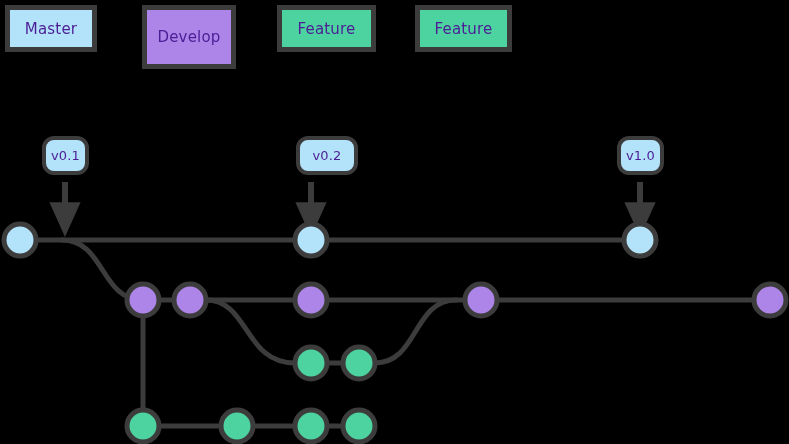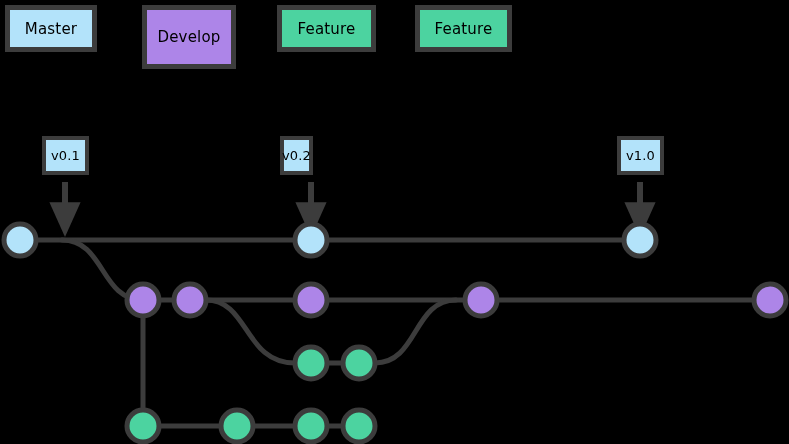--- a/index.html
+++ b/index.html
@@ -27,31 +27,32 @@
     width: 789px;
     height: 444px;
   }
   .legend-box, .tag-box {
     position: absolute;
     box-sizing: border-box;
     display: flex;
     align-items: center;
     justify-content: center;
     border: 5px solid #3c3c3c;
-    color: #000000;
+    color: #4c1d95;
     font-weight: 400;
     letter-spacing: 0.2px;
     user-select: none;
   }
   .legend-box {
     font-size: 15px;
   }
   .tag-box {
     font-size: 13px;
     border-width: 4px;
+    border-radius: 12px;
   }
 </style>
 </head>
 <body>
 
 <div id="stage">
 
   <svg id="graph" viewBox="0 0 789 444">
     <defs>
       <marker id="arrowhead" markerWidth="7" markerHeight="7" refX="3.2" refY="3.2" orient="auto" markerUnits="strokeWidth">
@@ -106,21 +107,21 @@
         <span>Feature</span>
       </div>
       <div class="legend-box" style="left: 415px; top: 5px; width: 97px; height: 47px; background: rgb(76, 211, 160);">
         <span>Feature</span>
       </div>
     </div>
   <div id="tags-layer">
       <div class="tag-box" style="left: 42px; top: 136px; width: 47px; height: 39px; background: rgb(179, 227, 250);">
         <span>v0.1</span>
       </div>
-      <div class="tag-box" style="left: 280px; top: 136px; width: 33px; height: 39px; background: rgb(179, 227, 250);">
+      <div class="tag-box" style="left: 296px; top: 136px; width: 62px; height: 39px; background: rgb(179, 227, 250);">
         <span>v0.2</span>
       </div>
       <div class="tag-box" style="left: 617px; top: 136px; width: 47px; height: 39px; background: rgb(179, 227, 250); align-items: center;">
         <span>v1.0</span>
       </div>
     </div>
 
 </div>
 
 </body></html>

